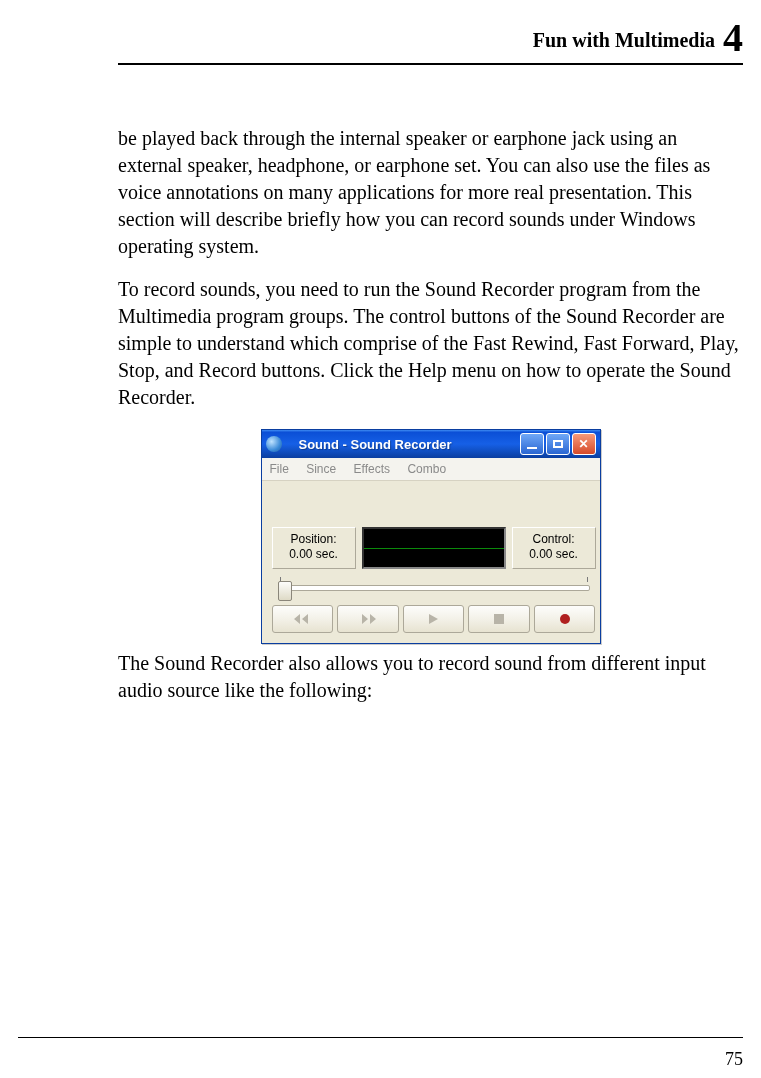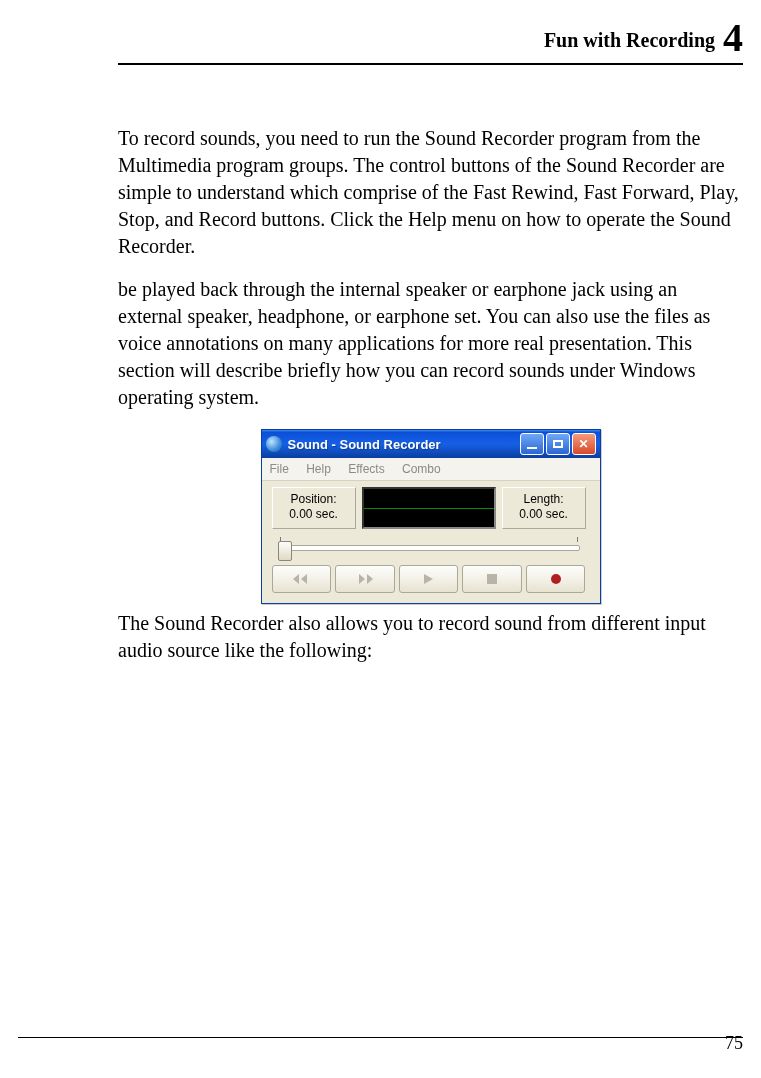--- a/index.html
+++ b/index.html
@@ -74,21 +74,21 @@
   .footer-line {
     border-top: 1px solid #000;
     position: absolute;
     left: 18px;
     right: 18px;
     bottom: 40px;
   }
   .page-number {
     position: absolute;
     right: 18px;
-    bottom: 24px;
+    bottom: 8px;
     font-size: 18px;
   }
 
   
   .sr-window {
     display: inline-block;
     width: 338px;
     border: 1px solid #0a3ea0;
     font-family: Tahoma, Arial, sans-serif;
     font-size: 12px;
@@ -97,20 +97,21 @@
     box-shadow: 1px 1px 0 rgba(0,0,0,0.2);
   }
   .sr-titlebar {
     height: 28px;
     background: linear-gradient(to bottom, #3f8cf3 0%, #0b4fd6 8%, #1660e6 50%, #0a3ea0 100%);
     display: flex;
     align-items: center;
     padding: 0 4px;
     color: #fff;
     font-weight: bold;
+    gap: 11px;
   }
   .sr-appicon {
     width: 16px; height: 16px;
     border-radius: 50%;
     background: radial-gradient(circle at 35% 35%, #bfe3ff 0%, #3a8ad8 60%, #215a9a 100%);
     margin-right: 6px;
     flex: 0 0 auto;
   }
   .sr-title { flex: 1 1 auto; font-size: 13px; white-space: nowrap; overflow: hidden; text-shadow: 1px 1px 1px rgba(0,0,0,0.3);}
   .sr-winbtns { display: flex; gap: 2px; }
@@ -133,21 +134,22 @@
   .sr-winbtn.close::before { content:"✕"; font-size:12px; line-height:1;}
   .sr-menubar {
     background: #f4f3ee;
     padding: 4px 8px;
     color: #8a8a8a;
     font-size: 12px;
     border-bottom: 1px solid #d6d2c2;
   }
   .sr-menubar span { margin-right: 14px; }
   .sr-body {
-    padding: 6px 14px 10px 10px;
+    padding: 6px 4px 10px 10px;
+    margin-top: 40px;
   }
   .sr-row1 {
     display: flex;
     gap: 6px;
     align-items: stretch;
   }
   .sr-panel {
     background: #ece9d8;
     border: 1px solid #fff;
     border-right-color:#aca899;
@@ -221,53 +223,53 @@
     font-size:12px;
   }
   .sr-btn svg { display:block; }
 </style>
 </head>
 <body>
 
 <div class="page">
 
   <div class="header">
-    <span class="header-title">Fun with Recording</span>
+    <span class="header-title">Fun with Multimedia</span>
     <span class="header-chapter">4</span>
   </div>
 
+  <p class="body-text">be played back through the internal speaker or earphone jack using an external speaker, headphone, or earphone set. You can also use the files as voice annotations on many applications for more real presentation. This section will describe briefly how you can record sounds under Windows operating system.</p>
   <p class="body-text">To record sounds, you need to run the Sound Recorder program from the Multimedia program groups. The control buttons of the Sound Recorder are simple to understand which comprise of the Fast Rewind, Fast Forward, Play, Stop, and Record buttons. Click the Help menu on how to operate the Sound Recorder.</p>
-  <p class="body-text">be played back through the internal speaker or earphone jack using an external speaker, headphone, or earphone set. You can also use the files as voice annotations on many applications for more real presentation. This section will describe briefly how you can record sounds under Windows operating system.</p>
 
   <div class="figure-wrap">
     <div class="sr-window">
       <div class="sr-titlebar">
         <div class="sr-appicon"></div>
         <div class="sr-title">Sound - Sound Recorder</div>
         <div class="sr-winbtns">
           <div class="sr-winbtn min"></div>
           <div class="sr-winbtn max"></div>
           <div class="sr-winbtn close"></div>
         </div>
       </div>
       <div class="sr-menubar">
         <span>File</span>
-        <span>Help</span>
+        <span>Since</span>
         <span>Effects</span>
         <span>Combo</span>
       </div>
       <div class="sr-body">
         <div class="sr-row1">
           <div class="sr-panel">
             <div>Position:</div>
             <div>0.00 sec.</div>
           </div>
           <div class="sr-wave"></div>
           <div class="sr-panel">
-            <div>Length:</div>
+            <div>Control:</div>
             <div>0.00 sec.</div>
           </div>
         </div>
         <div class="sr-slider">
           <div class="sr-track-ticks"></div>
           <div class="sr-track"></div>
           <div class="sr-thumb"></div>
         </div>
         <div class="sr-buttons">
           <div class="sr-btn">

